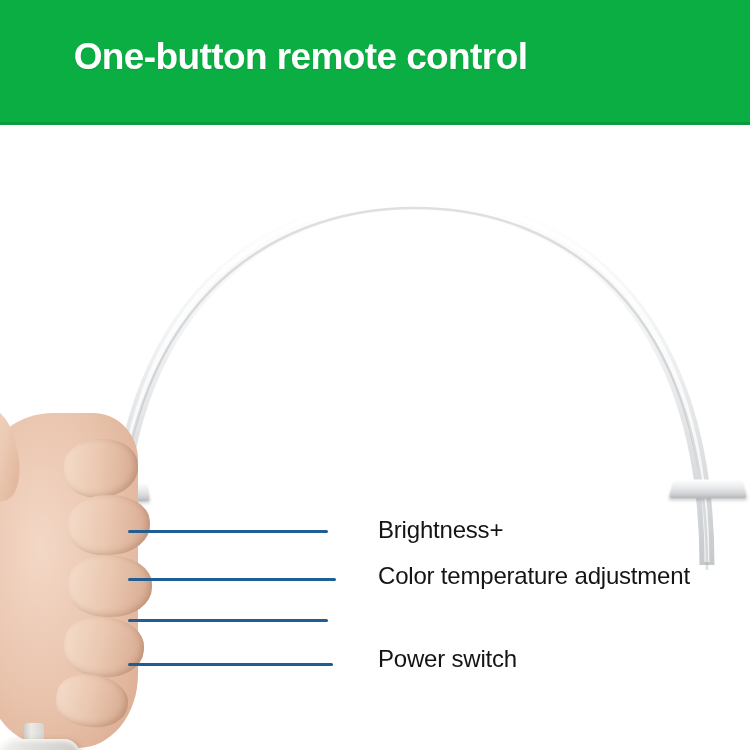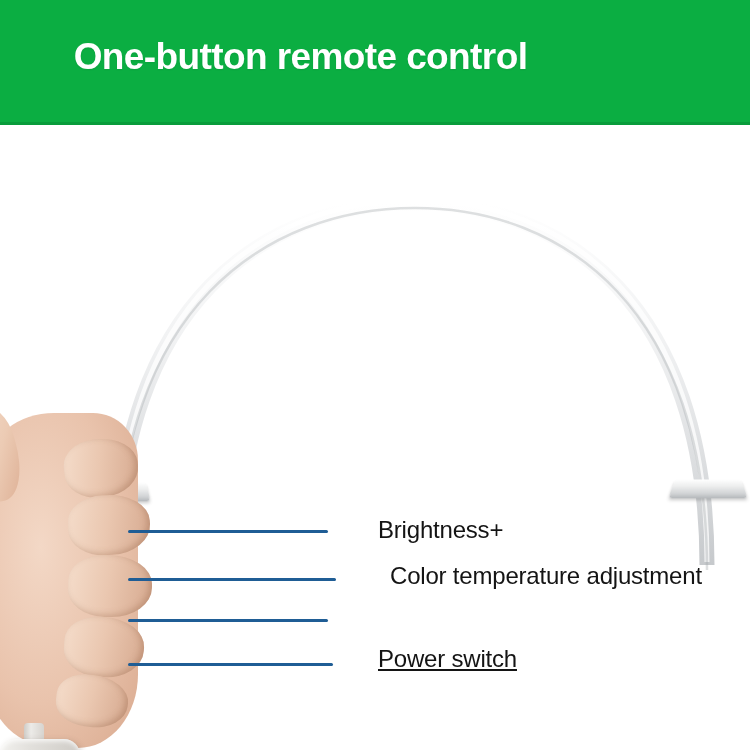--- a/index.html
+++ b/index.html
@@ -255,17 +255,17 @@
 
       </div>
     </div>
 
     <div class="callout-line" style="left:128px; top:405px; width:200px;"></div>
     <div class="callout-line" style="left:128px; top:453px; width:208px;"></div>
     <div class="callout-line" style="left:128px; top:494px; width:200px;"></div>
     <div class="callout-line" style="left:128px; top:538px; width:205px;"></div>
 
     <div class="callout-label" style="top:391px;">Brightness+</div>
-    <div class="callout-label" style="top:437px;margin-left:12px;">Color temperature adjustment</div>
-    <div class="callout-label" style="top:520px;text-decoration:underline;">Power switch</div>
+    <div class="callout-label" style="top:437px;">Color temperature adjustment</div>
+    <div class="callout-label" style="top:520px;">Power switch</div>
 
   </div>
 </div>
 
 </body></html>

